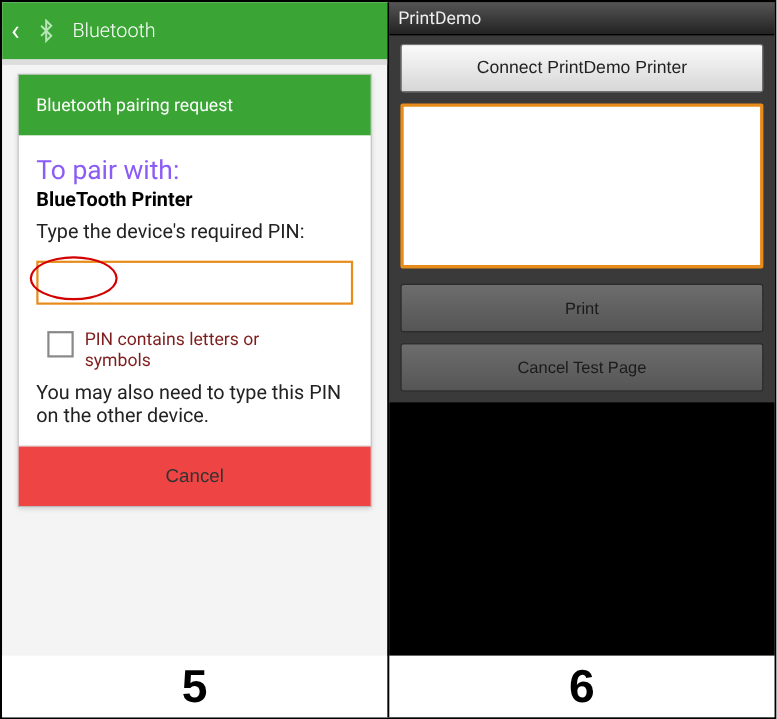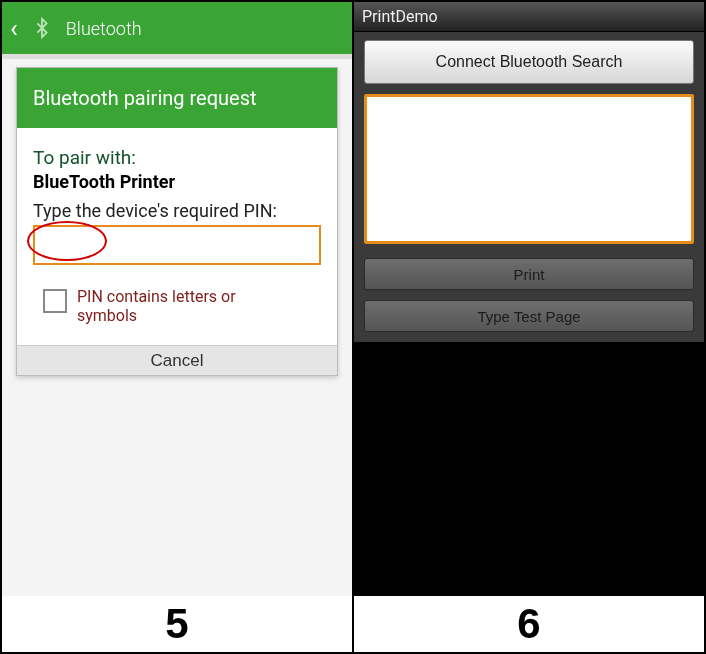--- a/index.html
+++ b/index.html
@@ -9,47 +9,47 @@
     .p-left { width: 353px; height: 650px; background: #f4f4f4; border-right: 2px solid #000; }
     .p-right { width: 351px; height: 650px; background: #000; }
 
     
     .hdr { display: flex; align-items: center; height: 52px; background: #3aa435; padding: 0 8px; gap: 10px; }
     .back-chev { color: #fff; font-size: 26px; line-height: 1; }
     .bt-glyph { width: 28px; height: 28px; display: flex; align-items: center; justify-content: center; color: #b9e6b7; }
     .hdr-title { color: #fff; font-size: 18px; font-weight: 300; }
     .strip { height: 5px; background: #ddd; }
     .dlg { position: absolute; top: 65px; left: 14px; right: 14px; background: #fff; border: 1px solid #bbb; box-shadow: 0 2px 5px rgba(0,0,0,.18); }
-    .dlg-hdr { background: #3aa435; color: #fff; font-size: 20px; padding: 18px 16px; }
+    .dlg-hdr { background: #3aa435; color: #fff; font-size: 16px; padding: 18px 16px; }
     .dlg-body { padding: 18px 16px 10px; }
-    .pair-with { font-size: 19px; color: #14532d; font-weight: 400; margin-bottom: 2px; }
+    .pair-with { font-size: 24px; color: #8b5cf6; font-weight: 400; margin-bottom: 2px; }
     .dev-name { font-size: 18px; color: #000; font-weight: 700; margin-bottom: 8px; }
-    .prompt { font-size: 18px; color: #222; margin-bottom: 4px; }
+    .prompt { font-size: 18px; color: #222; margin-bottom: 16px; }
     .pin-wrap { position: relative; height: 54px; margin-bottom: 8px; }
     .pin-input { width: 100%; height: 40px; border: 2px solid #e78c1a; background: #fff; padding: 0 10px; font-size: 16px; }
     .ellipse { position: absolute; width: 80px; height: 40px; border: 2px solid #d30000; border-radius: 50%; top: -4px; left: -6px; pointer-events: none; }
     .hint { font-size: 15px; color: #222; margin-bottom: 8px; }
     .chk-row { display: flex; align-items: flex-start; gap: 10px; padding-left: 10px; margin-bottom: 10px; }
     .chk { width: 24px; height: 24px; border: 2px solid #888; margin-top: 2px; }
     .chk-label { color: #7f1d1d; font-size: 16px; line-height: 1.2; max-width: 200px; }
     .note { font-size: 18px; color: #222; margin-bottom: 6px; }
     .dlg-btns { display: flex; border-top: 1px solid #ccc; }
-    .dbtn { flex: 1; height: 29px; background: #e5e5e5; border: 0; font-size: 17px; color: #333; cursor: pointer; position: relative; }
+    .dbtn { flex: 1; height: 54px; background: #ef4444; border: 0; font-size: 17px; color: #333; cursor: pointer; position: relative; }
     .dbtn + .dbtn { border-left: 1px solid #ccc; }
     .ok-ell { position: absolute; width: 100px; height: 40px; border: 2px solid #d30000; border-radius: 50%; top: 2px; left: 50%; transform: translateX(-50%); pointer-events: none; }
     .footer { position: absolute; left: 0; right: 0; bottom: 58px; height: 56px; background: #fff; border-top: 2px solid #3aa435; border-bottom: 1px solid #ccc; display: flex; align-items: center; justify-content: center; font-size: 19px; color: #222; }
     .caption { position: absolute; left: 0; right: 0; bottom: 0; height: 56px; display: flex; align-items: center; justify-content: center; font-size: 42px; font-weight: 900; font-family: Impact, Arial Black, sans-serif; color: #000; background: #fff; }
 
     
     .app-title { position: relative; height: 30px; background: linear-gradient(#555, #222); color: #eee; font-size: 16px; display: flex; align-items: center; padding: 0 8px; border-bottom: 1px solid #000; }
     .rcol { background: #3a3a3a; padding: 8px 10px 10px; display: flex; flex-direction: column; gap: 10px; }
     .rbtn { height: 44px; width: 100%; background: linear-gradient(#fafafa, #d7d7d7); border: 1px solid #777; border-radius: 3px; font-size: 16px; color: #222; cursor: pointer; }
     .rta-wrap { position: relative; }
     .rta { width: 100%; height: 150px; border: 3px solid #e78c1a; border-radius: 2px; background: #fff; padding: 6px 8px; font-size: 16px; resize: none; }
-    .rbtn-dark { height: 32px; width: 100%; background: linear-gradient(#6d6d6d, #555); border: 1px solid #2b2b2b; border-radius: 3px; font-size: 15px; color: #1b1b1b; cursor: pointer; }
+    .rbtn-dark { height: 44px; width: 100%; background: linear-gradient(#6d6d6d, #555); border: 1px solid #2b2b2b; border-radius: 3px; font-size: 15px; color: #1b1b1b; cursor: pointer; }
     .below { flex: 1; background: #000; }
     .caption-r { height: 56px; background: #fff; display: flex; align-items: center; justify-content: center; font-size: 42px; font-weight: 900; font-family: Impact, Arial Black, sans-serif; color: #000; }
     .p-right-inner { display: flex; flex-direction: column; height: 100%; }
   </style>
 </head>
 <body>
 
 <div class="wrap">
 
   <div class="pane p-left">
@@ -71,39 +71,40 @@
         <div class="dev-name">BlueTooth Printer</div>
         <div class="prompt">Type the device's required PIN:</div>
         <div class="pin-wrap">
           <input class="pin-input" value="" style="">
           <div class="ellipse"></div>
         </div>
         <div class="chk-row">
           <div class="chk"></div>
           <div class="chk-label">PIN contains letters or symbols</div>
         </div>
+        <div class="note">You may also need to type this PIN on the other device.</div>
       </div>
       <div class="dlg-btns">
         <button class="dbtn">Cancel</button>
       </div>
     </div>
 
     <div class="caption">5</div>
   </div>
 
   <div class="pane p-right">
     <div class="p-right-inner">
       <div class="app-title">
         <span>PrintDemo</span>
       </div>
       <div class="rcol">
-        <button class="rbtn">Connect Bluetooth Search</button>
+        <button class="rbtn">Connect PrintDemo Printer</button>
         <div class="rta-wrap">
           <textarea class="rta" value="" style=""></textarea>
         </div>
         <button class="rbtn-dark">Print</button>
-        <button class="rbtn-dark">Type Test Page</button>
+        <button class="rbtn-dark">Cancel Test Page</button>
       </div>
       <div class="below"></div>
       <div class="caption-r">6</div>
     </div>
   </div>
 </div>
 
 </body></html>

